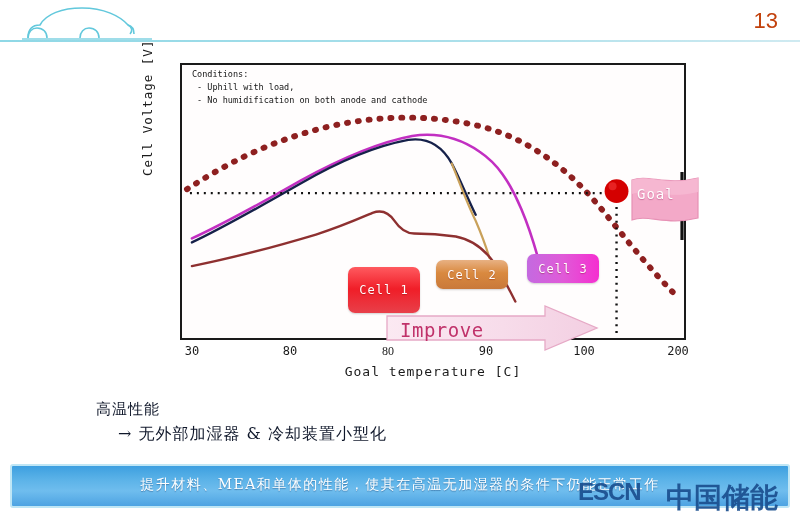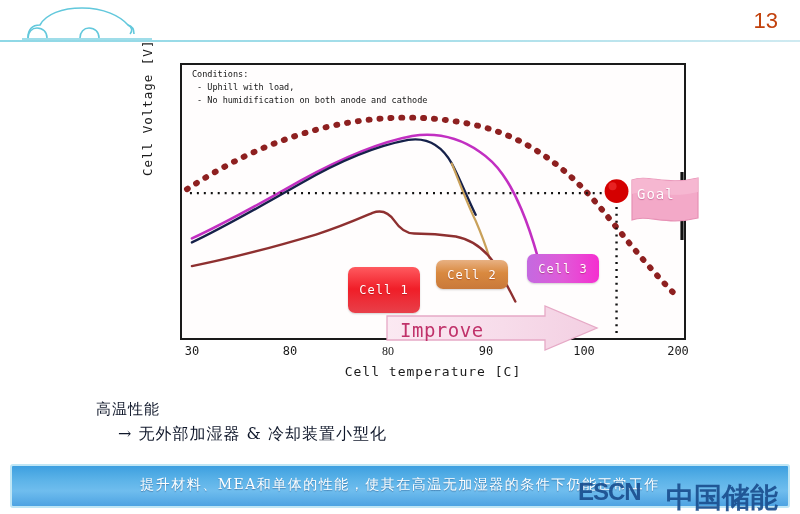--- a/index.html
+++ b/index.html
@@ -186,21 +186,21 @@
 
   <div id="y-axis-label">Cell Voltage [V]</div>
 
   <div class="xtick" style="left:192px;">30</div>
   <div class="xtick" style="left:290px;">80</div>
   <div class="xtick" style="left:388px;font-family:Liberation Serif, serif;">80</div>
   <div class="xtick" style="left:486px;">90</div>
   <div class="xtick" style="left:584px;">100</div>
   <div class="xtick" style="left:678px;">200</div>
 
-  <div id="x-axis-label">Cell temperature [C]</div>
+  <div id="x-axis-label">Goal temperature [C]</div>
 
   <div class="cell-badge" id="badge-cell1">Cell 1</div>
   <div class="cell-badge" id="badge-cell2">Cell 2</div>
   <div class="cell-badge" id="badge-cell3">Cell 3</div>
 
   <div id="improve-arrow">
     <svg viewBox="0 0 214 48" width="214" height="48">
       <defs>
         <linearGradient id="arrGrad" x1="0" y1="0" x2="1" y2="0">
           <stop offset="0%" stop-color="#fbe9f2"></stop>

